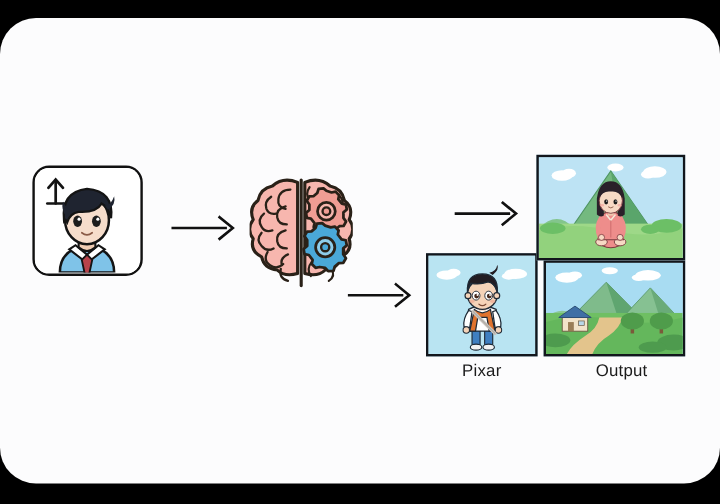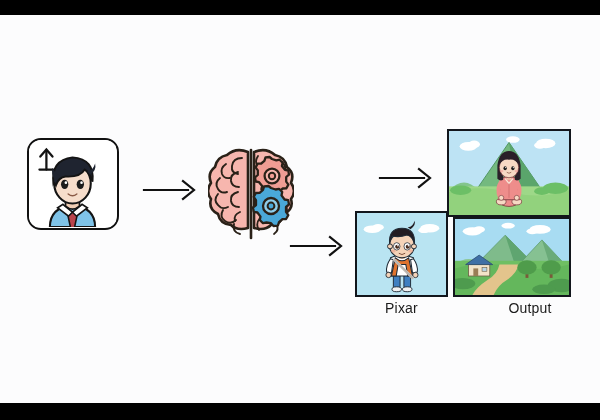--- a/index.html
+++ b/index.html
@@ -29,20 +29,21 @@
   .letterbox.top { top: 0; height: 15px; }
   .letterbox.bottom { top: 403px; height: 17px; }
 
   #canvas {
     position: absolute;
     left: 0;
     top: 15px;
     width: 600px;
     height: 388px;
     background: #fcfcfd;
+    border-radius: 30px;
   }
 
   
   .abs { position: absolute; }
 
   
   #input-card {
     left: 27px;
     top: 123px;
     width: 92px;
@@ -72,21 +73,21 @@
   .caption {
     position: absolute;
     font-family: "Liberation Sans", sans-serif;
     font-size: 14px;
     color: #1b1b1b;
     letter-spacing: 0.2px;
     text-align: center;
     white-space: nowrap;
   }
   #caption-pixar  { left: 355px; top: 285px; width: 93px; }
-  #caption-output { left: 471px; top: 285px; width: 118px; }
+  #caption-output { left: 459px; top: 285px; width: 118px; }
 
   svg { display: block; }
 </style>
 </head>
 <body>
 
 <div id="stage">
 
   <div class="letterbox top"></div>
   <div class="letterbox bottom"></div>

